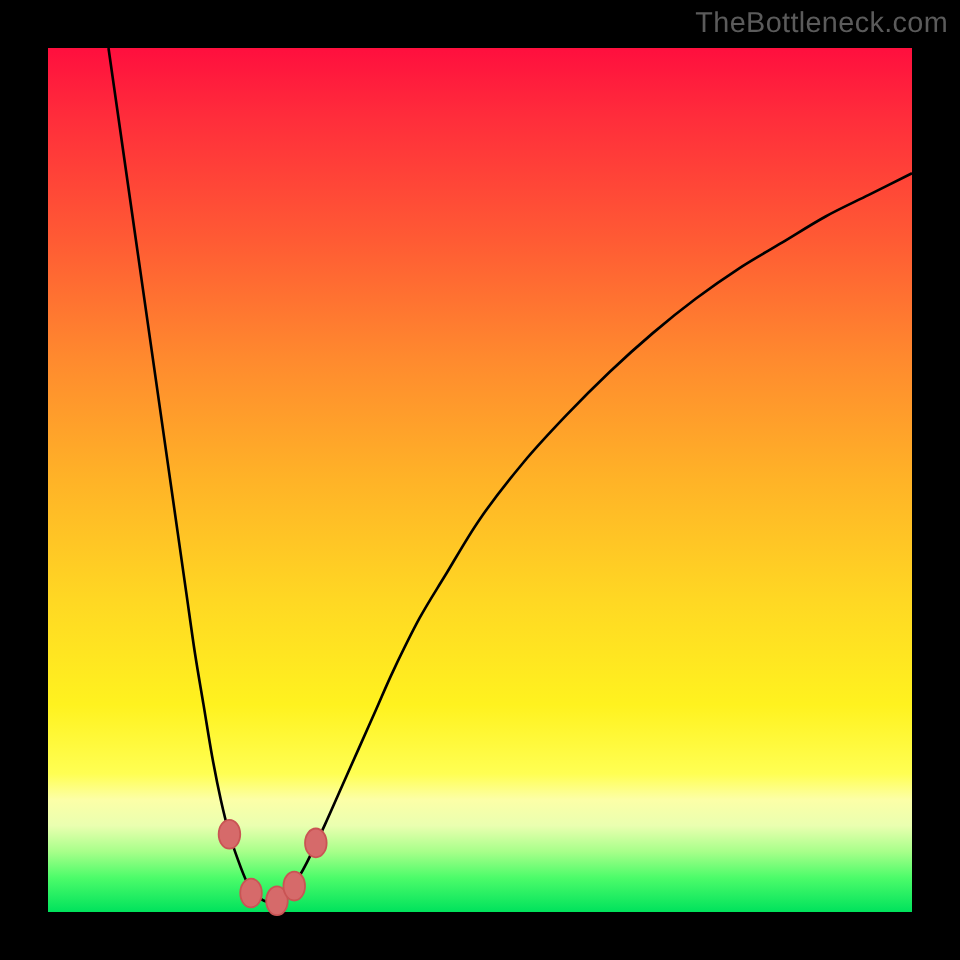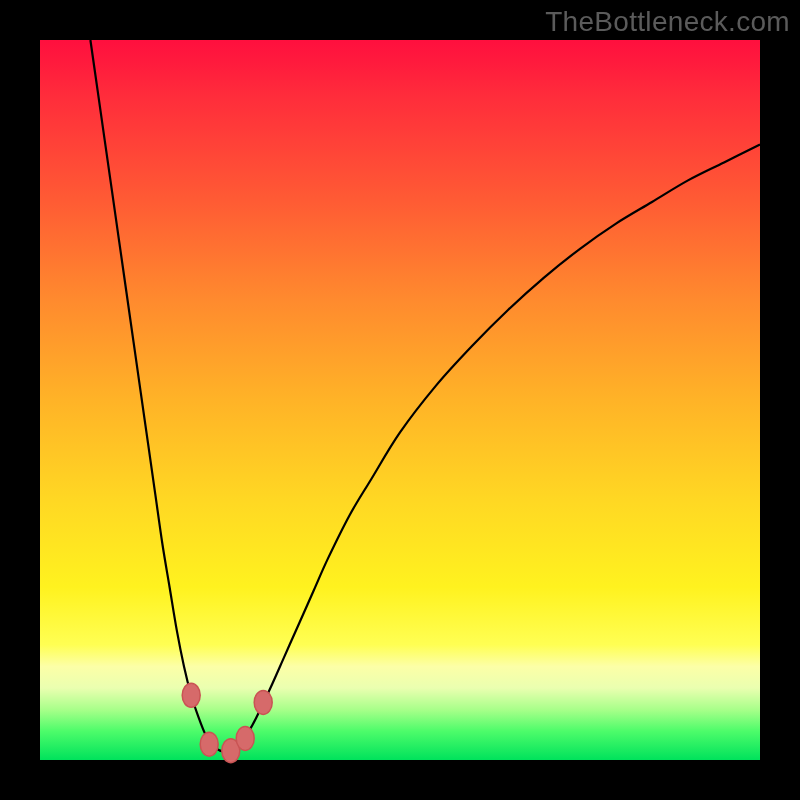--- a/index.html
+++ b/index.html
@@ -40,21 +40,21 @@
       #a8ff8a 93%,
       #4dfc6a 96%,
       #00e25c 100%
     );
   }
   .watermark {
     position: absolute;
     top: 6px;
     right: 10px;
     color: #5b5b5b;
-    font-size: 28px;
+    font-size: 24px;
     font-weight: 500;
     letter-spacing: 0.3px;
     user-select: none;
     margin-left: 12px;
   }
   svg.curve {
     position: absolute;
     left: 0;
     top: 0;
     width: 720px;

